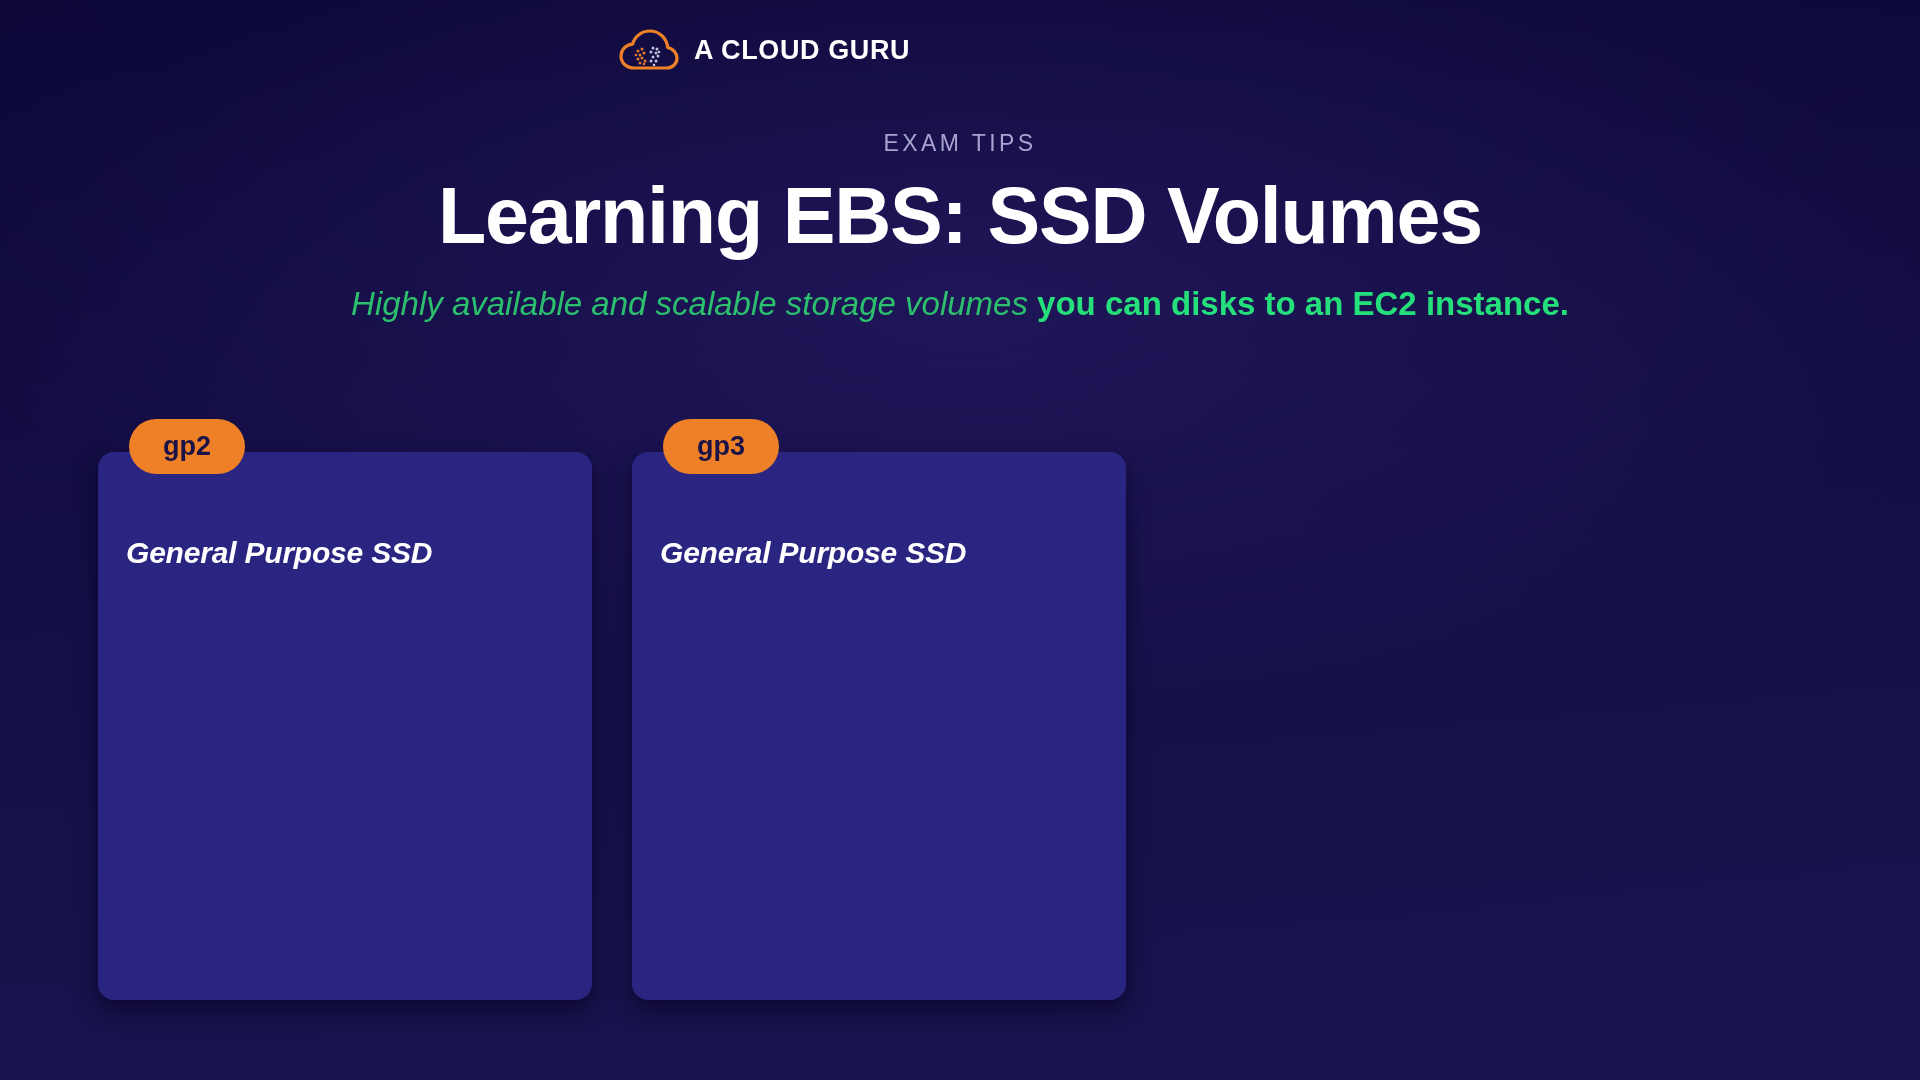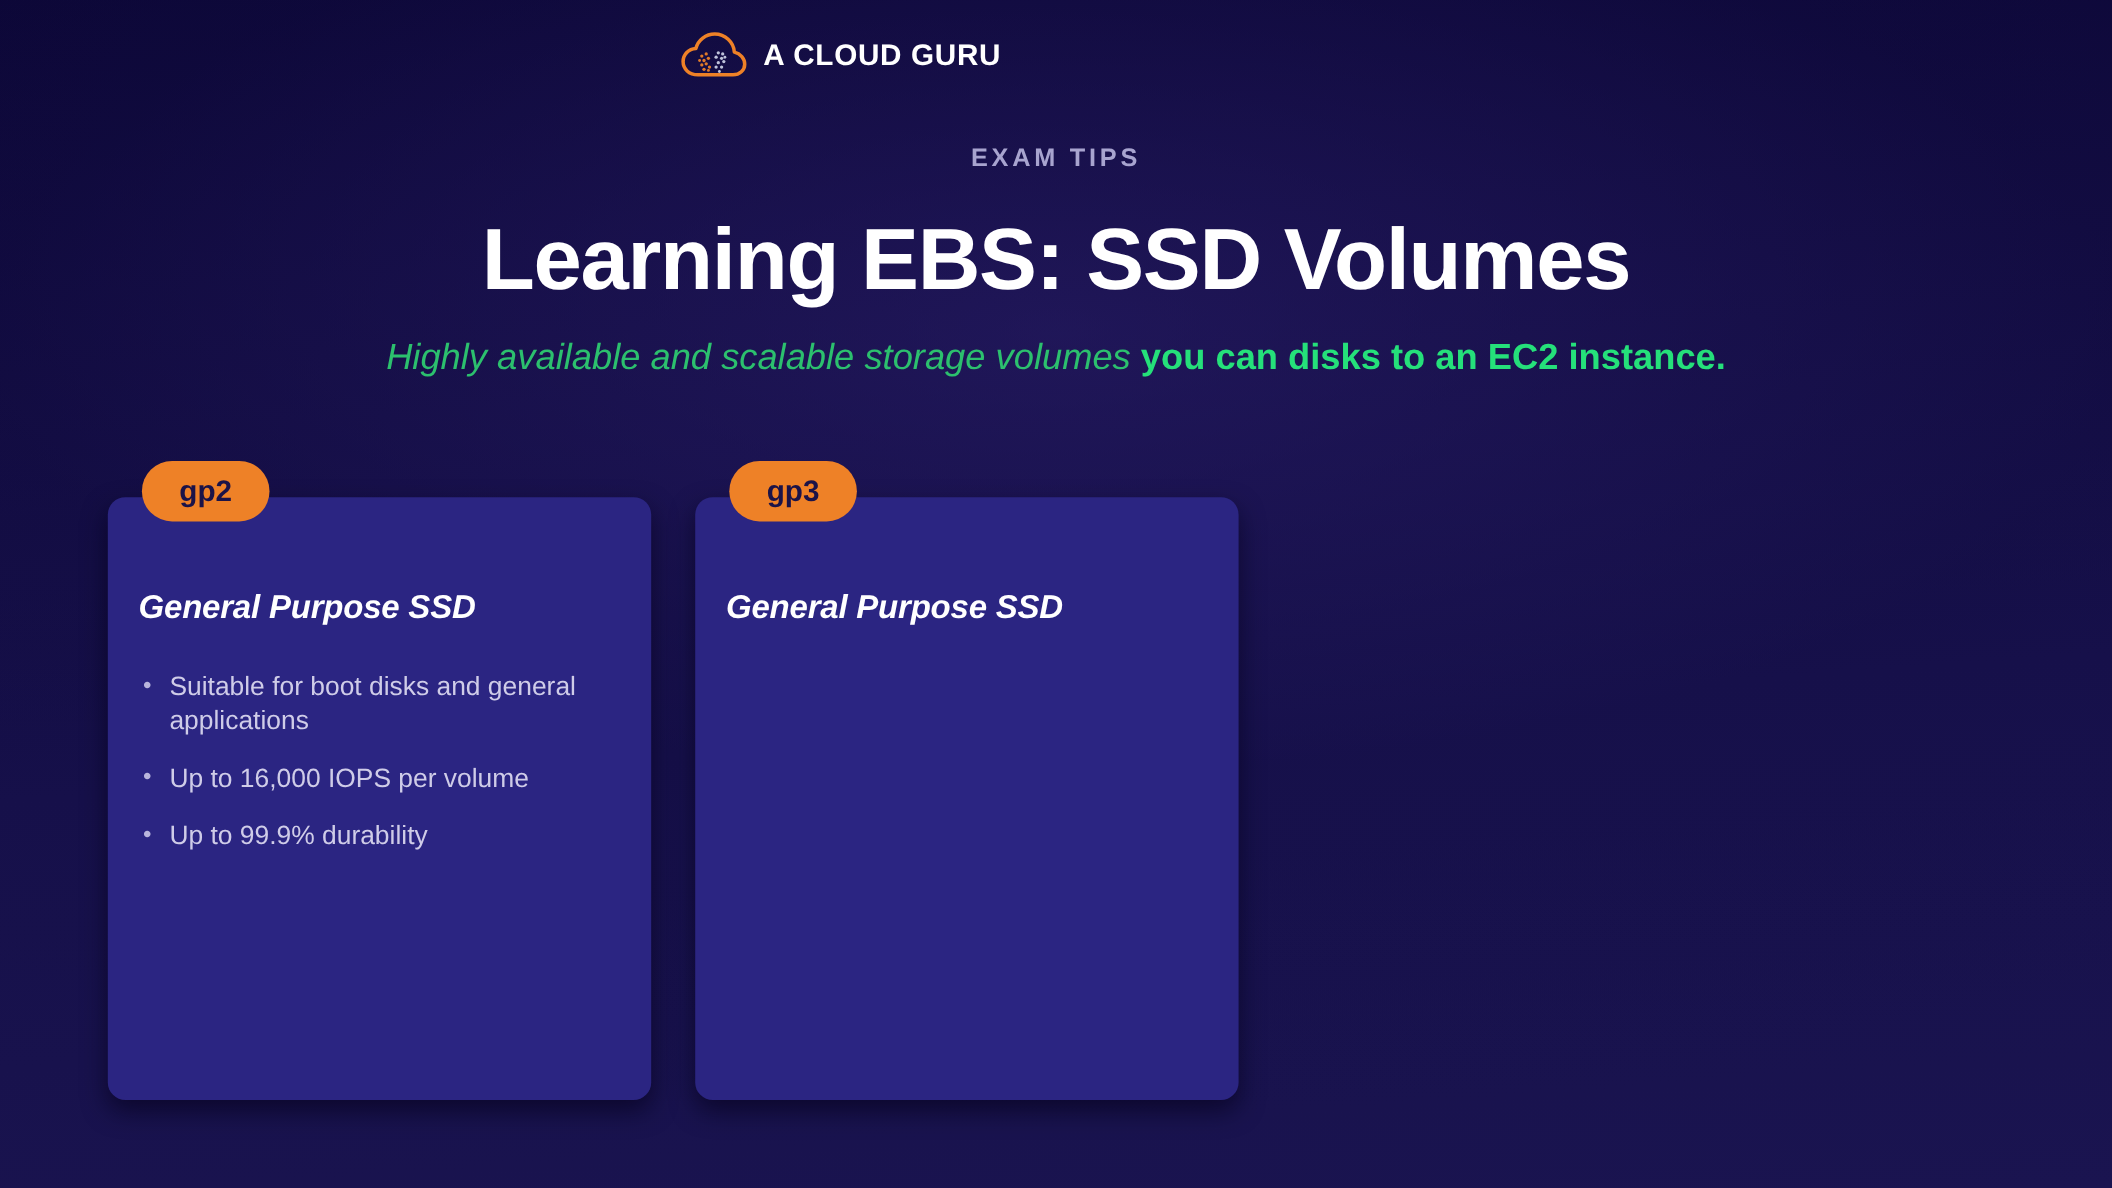--- a/index.html
+++ b/index.html
@@ -59,26 +59,26 @@
   .header {
     position: absolute;
     top: 132px;
     left: 0;
     width: 1920px;
     text-align: center;
   }
   .eyebrow {
     color: #a8a4cf;
     font-size: 23px;
-    font-weight: bold;
+    font-weight: normal;
     letter-spacing: 3.4px;
     line-height: 1;
   }
   .title {
-    margin-top: 40px;
+    margin-top: 20px;
     color: #ffffff;
     font-size: 79px;
     font-weight: bold;
     letter-spacing: -1.2px;
     line-height: 1.05;
     white-space: nowrap;
   }
   .subtitle {
     margin-top: 26px;
     font-size: 33px;
@@ -209,25 +209,20 @@
     <div class="eyebrow">EXAM TIPS</div>
     <h1 class="title">Learning EBS: SSD Volumes</h1>
     <div class="subtitle"><span class="sub-lead">Highly available and scalable storage volumes </span><span class="sub-strong">you can disks to an EC2 instance.</span></div>
   </div>
 
   <div class="cards">
 
     <div class="card">
       <div class="badge">gp2</div>
       <div class="card-title">General Purpose SSD</div>
-      <ul class="bullets">
-        <li>Suitable for boot disks and general applications</li>
-        <li>Up to 16,000 IOPS per volume</li>
-        <li>Up to 99.9% durability</li>
-      </ul>
     </div>
 
     <div class="card">
       <div class="badge">gp3</div>
       <div class="card-title">General Purpose SSD</div>
       <ul class="bullets"></ul>
     </div>
 
   </div>
 

